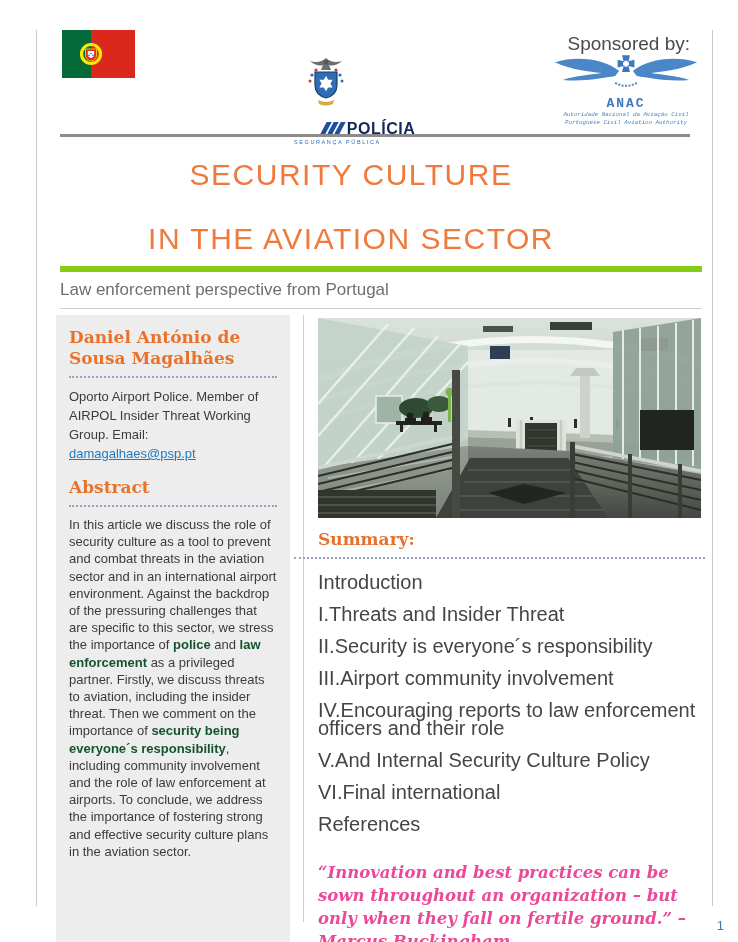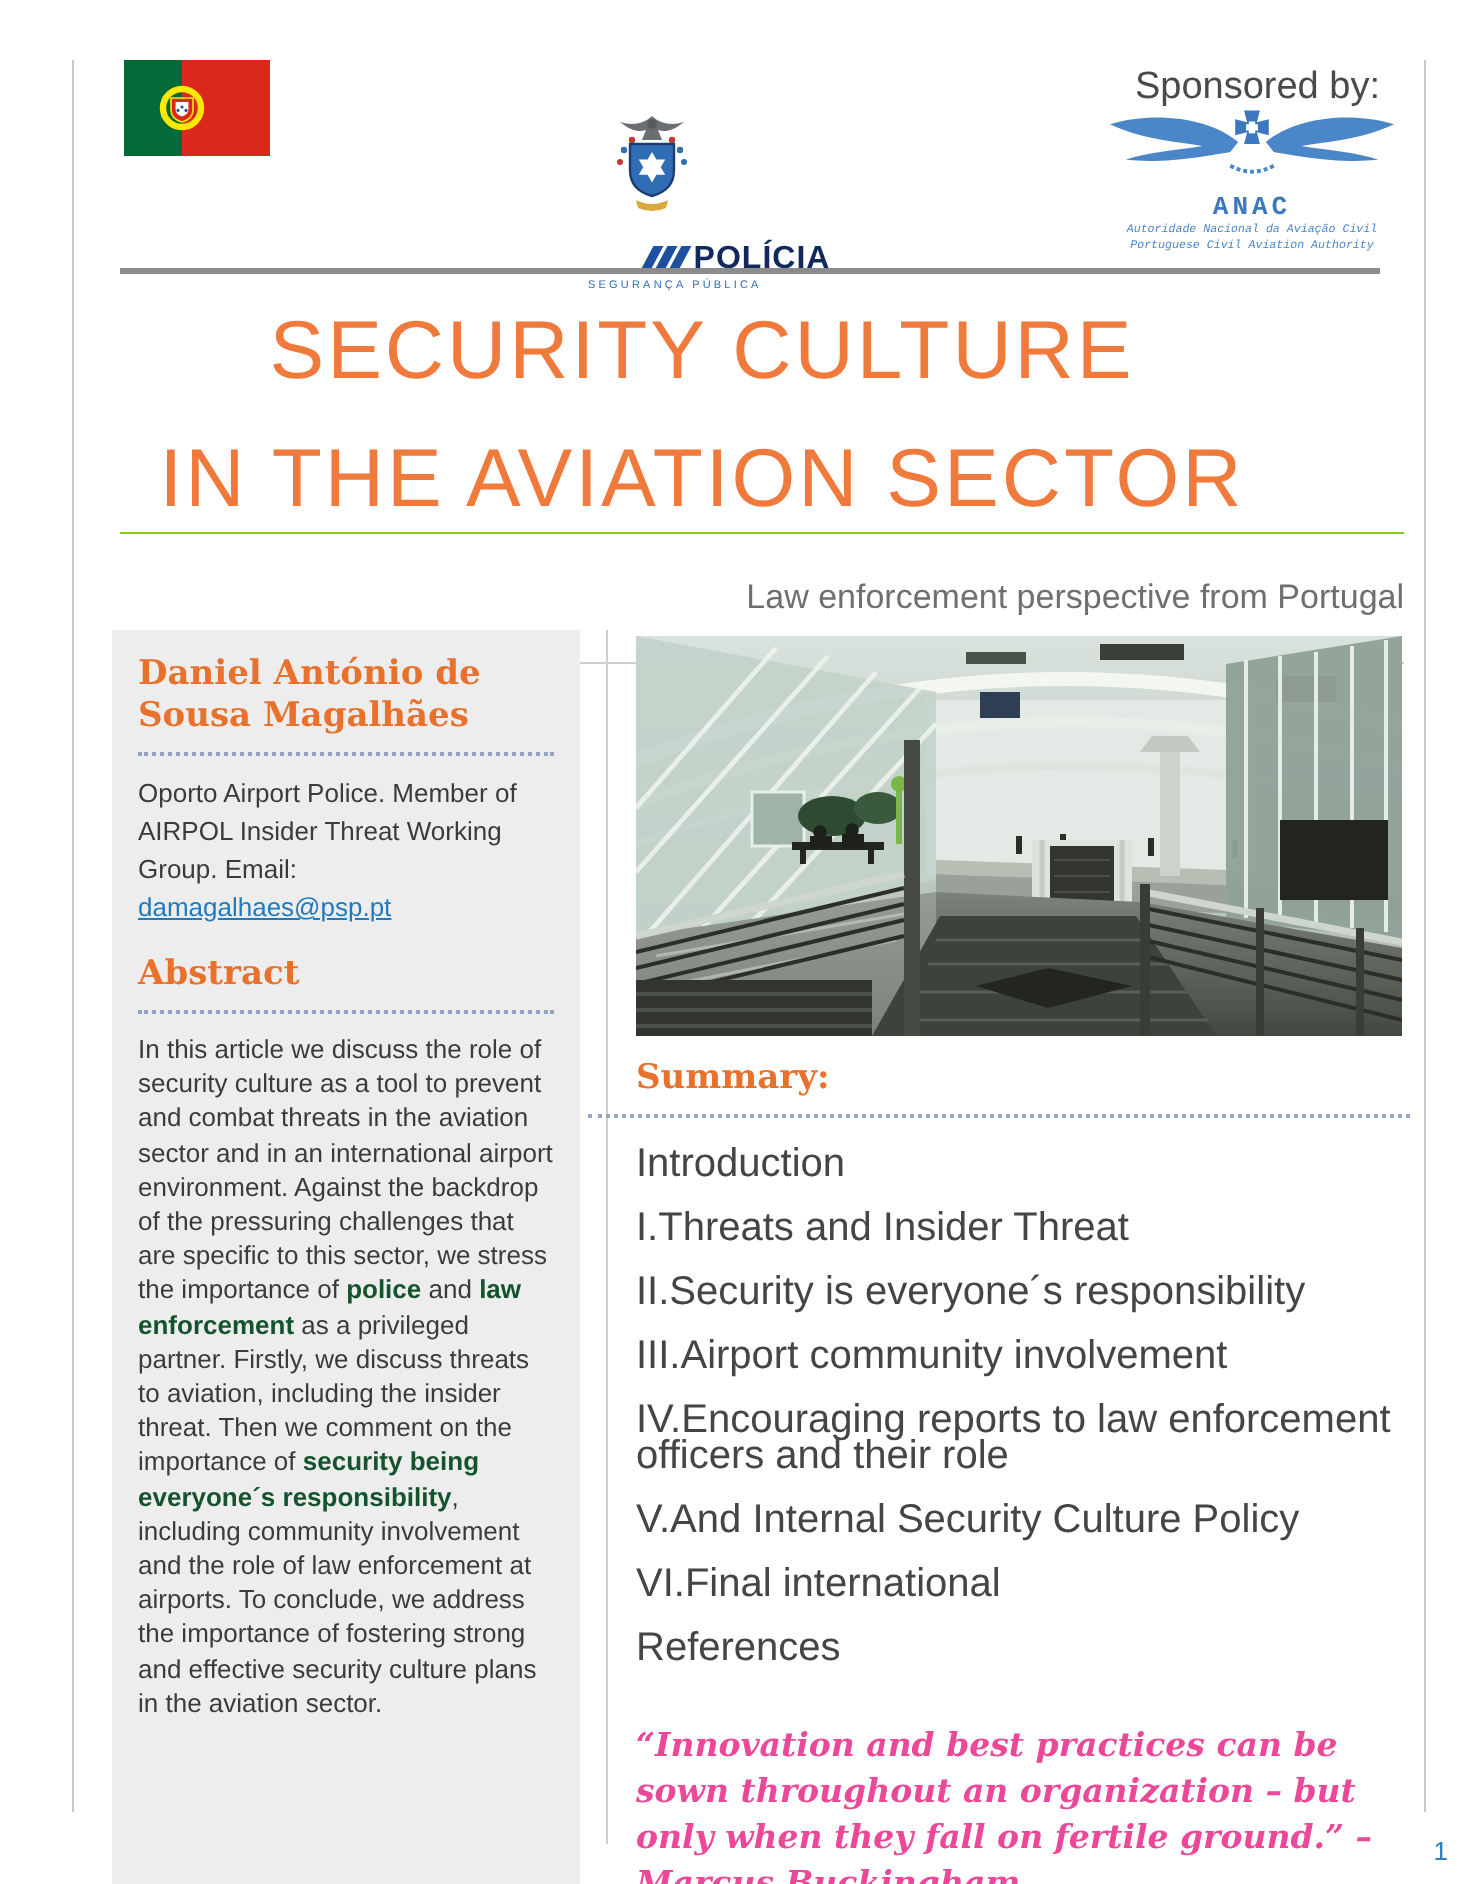--- a/index.html
+++ b/index.html
@@ -21,25 +21,25 @@
   .psp-name { font-size:16px; font-weight:bold; color:#13295c; letter-spacing:0.5px; }
   .psp-sub { font-size:5.5px; color:#2f6db5; letter-spacing:1.6px; margin-top:1px; }
   .sponsored { position:absolute; right:48px; top:33px; font-size:19px; color:#4a4a4a; }
   .anac-logo { position:absolute; right:38px; top:53px; width:148px; text-align:center; color:#3c78c0;font-family:Liberation Mono, monospace; }
   .anac-acronym { font-size:13px; font-weight:bold; letter-spacing:2px; margin-top:-2px; }
   .anac-line { font-size:5.8px; font-style:italic; color:#4a86c8; line-height:8px; }
   .header-rule { position:absolute; left:60px; top:134px; width:630px; height:3px; background:#8c8c8c; }
 
   
   .main-title { position:absolute; top:143px; left:0; width:702px; text-align:center;
-    color:#F0793C; font-size:41px; font-weight:300; letter-spacing:1.5px; line-height:64px;
+    color:#F0793C; font-size:30px; font-weight:300; letter-spacing:1.5px; line-height:64px;
     font-family:"Liberation Sans", sans-serif; }
   .subtitle-band { position:absolute; top:266px; left:60px; width:642px;
-    border-top:1px solid #84cc16; border-bottom:1px solid #cfcfcf;
-    padding:22px 0; text-align:right; font-size:17px; color:#6f6f6f; }
+    border-top:6px solid #84cc16; border-bottom:1px solid #cfcfcf;
+    padding:8px 0; text-align:left; font-size:17px; color:#6f6f6f; }
 
   
   .columns { position:absolute; top:315px; left:0; width:738px; }
   .panel { position:absolute; left:56px; top:0; width:234px; height:708px; background:#ededed;
     padding:12px 13px 10px 13px; overflow:hidden; }
   .col-divider { position:absolute; left:303px; top:0; width:1px; height:607px; background:#cfcfcf; }
   .right-col { position:absolute; left:318px; top:0; width:387px; }
 
   .serif-head { font-family:"DejaVu Serif","Liberation Serif",serif; font-weight:bold;
     color:#E8722C; font-size:17px; line-height:21px; }

